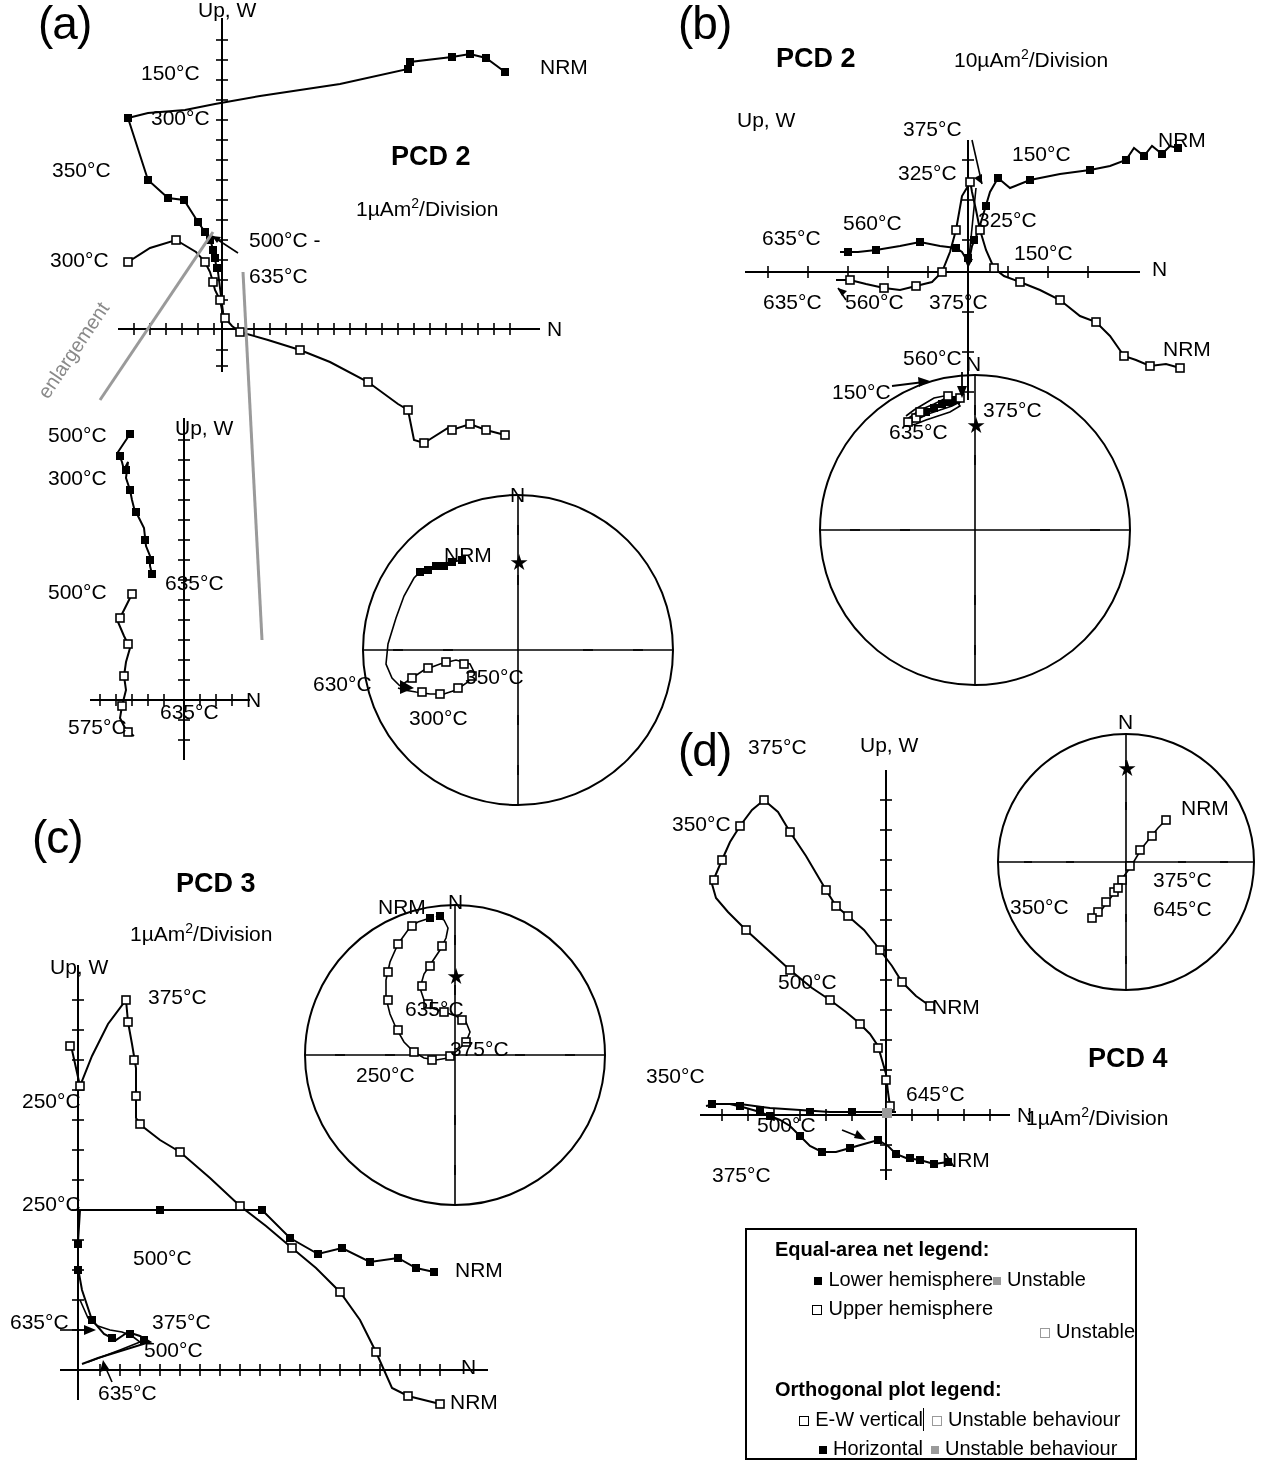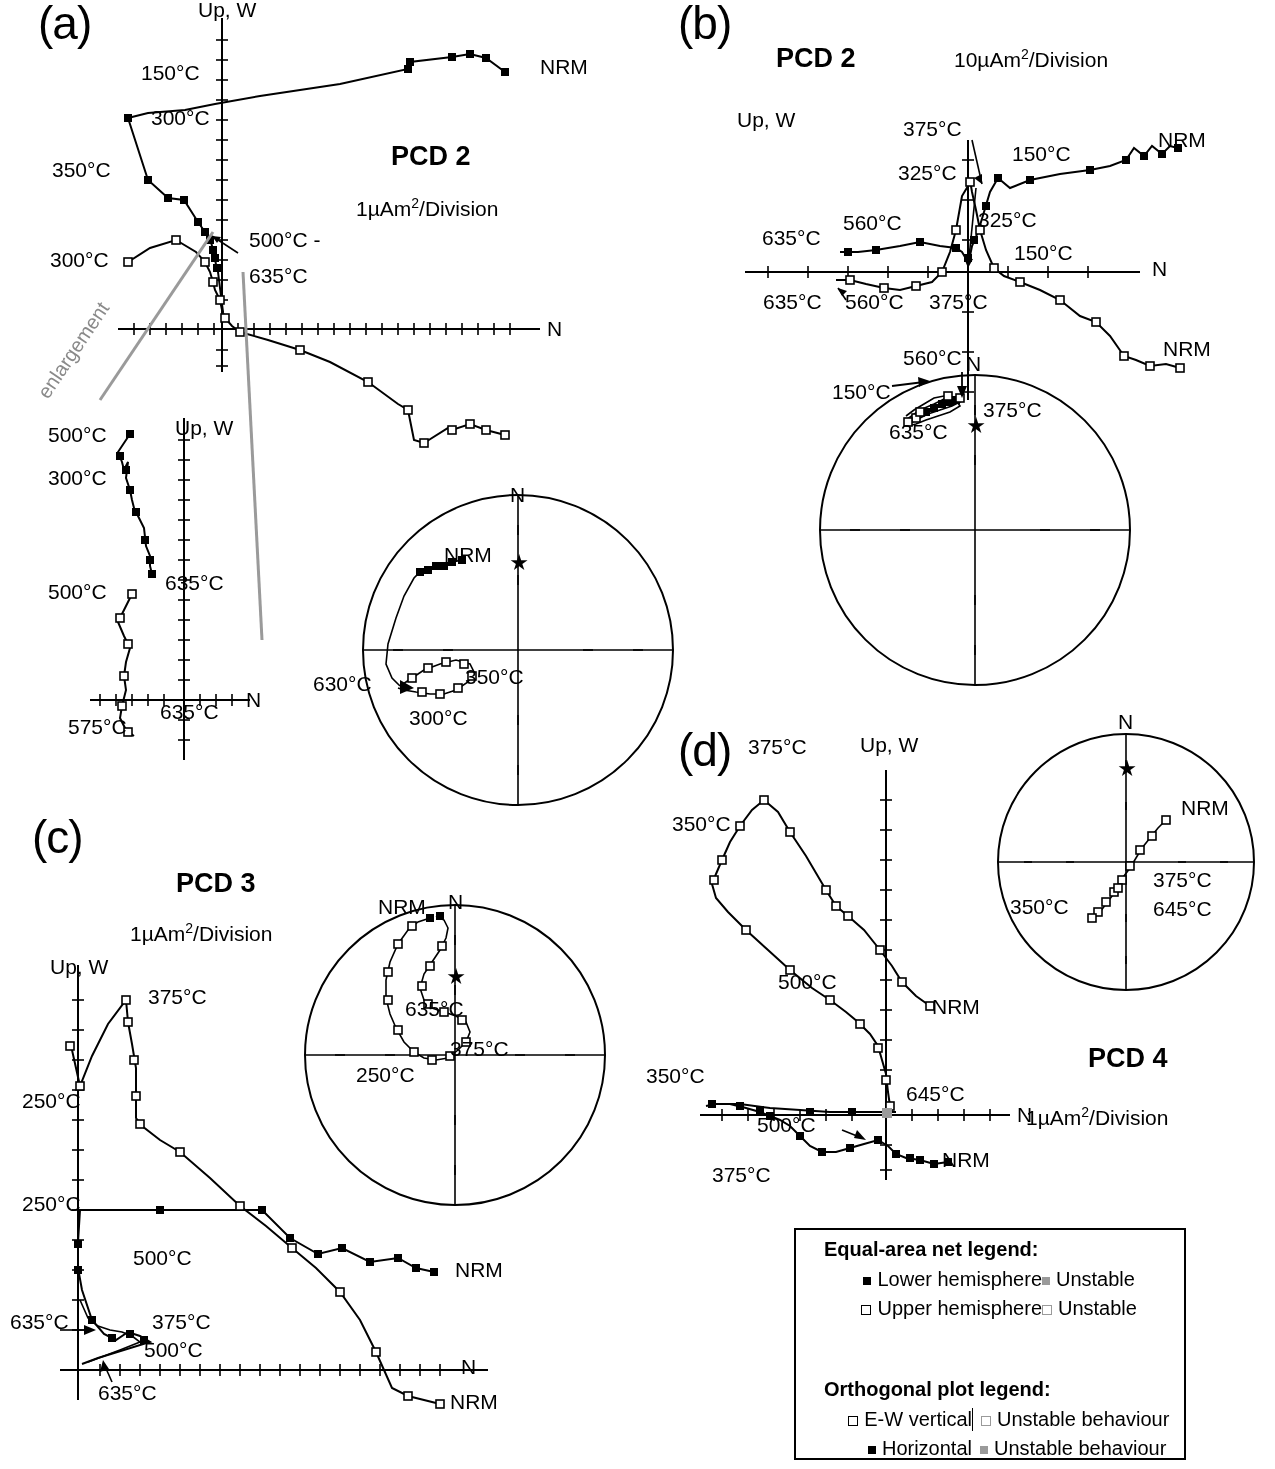--- a/index.html
+++ b/index.html
@@ -638,28 +638,28 @@
 <div class="lbl" style="left:712px; top:1163px;">375°C</div>
 <div class="lbl" style="left:932px; top:995px;">NRM</div>
 <div class="lbl" style="left:942px; top:1148px;">NRM</div>
 <div class="lbl" style="left:1017px; top:1103px;">N</div>
 <div class="lbl" style="left:1118px; top:710px;">N</div>
 <div class="lbl" style="left:1181px; top:796px;">NRM</div>
 <div class="lbl" style="left:1153px; top:868px;">375°C</div>
 <div class="lbl" style="left:1010px; top:895px;">350°C</div>
 <div class="lbl" style="left:1153px; top:897px;">645°C</div>
 
-<div class="legendbox" style="left:794px; top:1228px; width:388px; height:228px;">
+<div class="legendbox" style="left:745px; top:1228px; width:388px; height:228px;">
   <div class="legend-head" style="position:absolute; left:28px; top:8px;">Equal-area net legend:</div>
   <div style="position:absolute; left:24px; top:38px; width:364px;">
     <div class="legend-row" style="display:flex;">
       <span style="width:222px;"><span class="sq-f"></span><span>Lower hemisphere</span></span>
       <span><span class="sq-g"></span><span>Unstable</span></span>
     </div>
-    <div class="legend-row" style="display:flex; margin-top:6px;">
+    <div class="legend-row" style="display:flex; margin-top:6px;flex-direction:column;">
       <span style="width:222px;"><span class="sq-o"></span><span>Upper hemisphere</span></span>
       <span><span class="sq-go"></span><span>Unstable</span></span>
     </div>
   </div>
   <div class="legend-head" style="position:absolute; left:28px; top:148px;">Orthogonal plot legend:</div>
   <div style="position:absolute; left:24px; top:178px; width:364px;">
     <div class="legend-row" style="display:flex;">
       <span style="width:152px; border-right:1px solid #000;"><span class="sq-o"></span><span>E-W vertical</span></span>
       <span style="padding-left:8px;"><span class="sq-go"></span><span>Unstable behaviour</span></span>
     </div>

